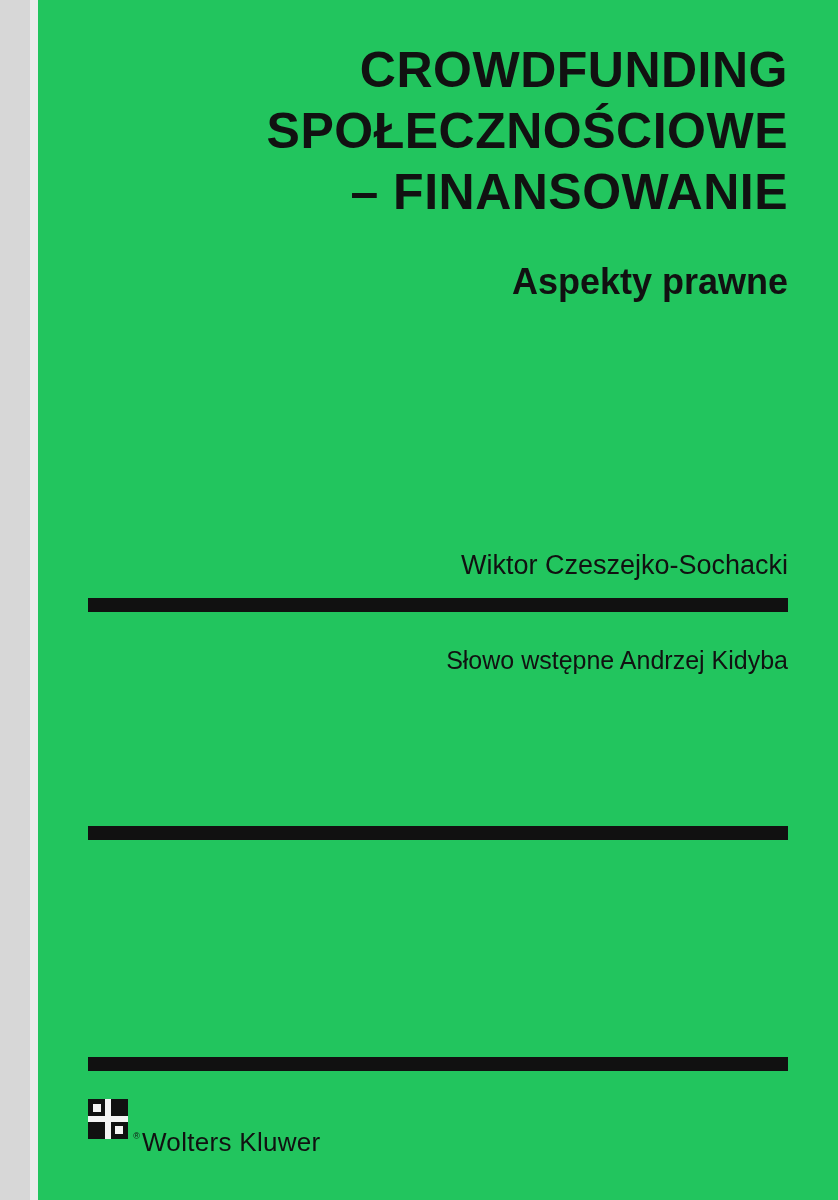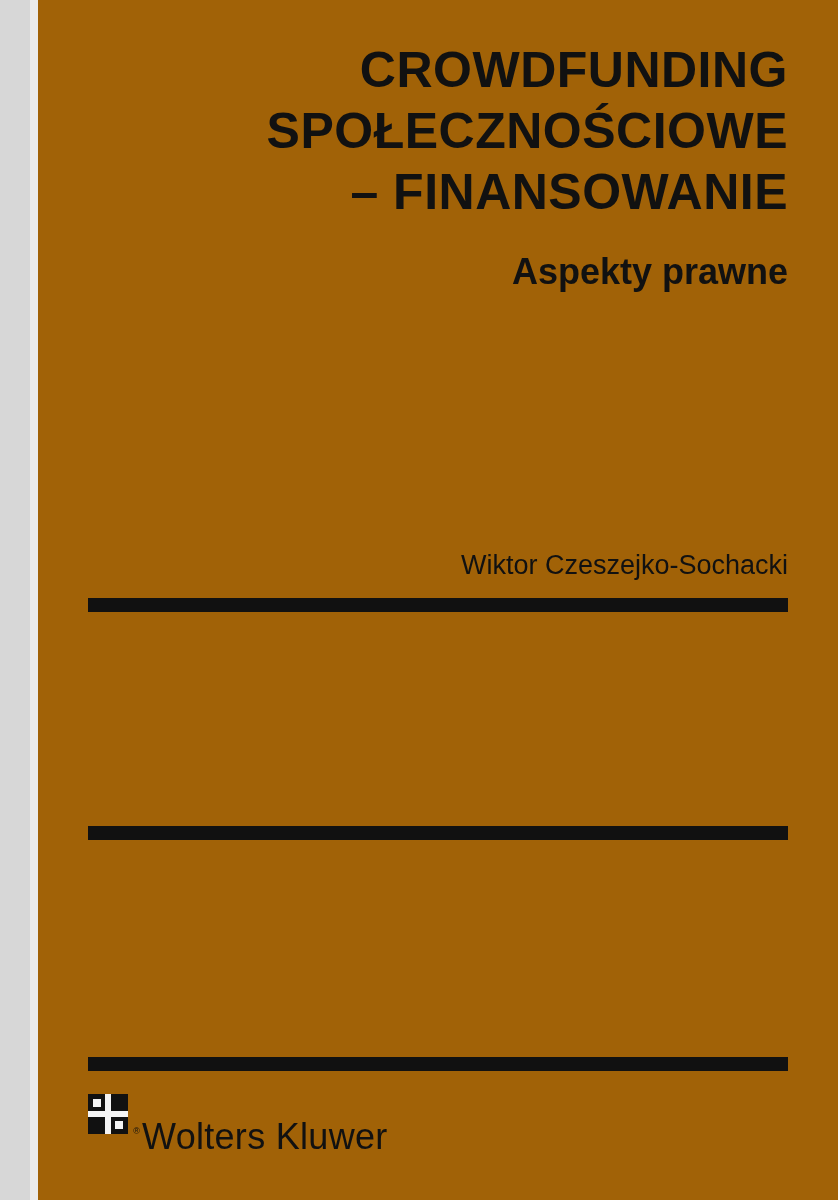--- a/index.html
+++ b/index.html
@@ -33,40 +33,40 @@
     width: 8px;
     height: 100%;
     background: #ebebeb;
   }
   .page {
     position: absolute;
     left: 38px;
     top: 0;
     right: 0;
     bottom: 0;
-    background: #a16207;
+    background: #22c55e;
     text-decoration: underline;
   }
   .title-block {
     position: absolute;
     left: 40px;
     right: 50px;
     top: 40px;
     text-align: right;
   }
   .title-line {
     font-size: 50px;
     font-weight: bold;
     letter-spacing: 0.5px;
     line-height: 1.22;
     color: #111111;
     text-transform: uppercase;
   }
   .subtitle {
-    margin-top: 28px;
+    margin-top: 38px;
     font-size: 36px;
     font-weight: bold;
     color: #111111;
   }
   .author-block {
     position: absolute;
     left: 56px;
     right: 50px;
     top: 548px;
     text-align: right;
@@ -140,21 +140,21 @@
     background: #f4f4f4;
   }
   .logo-reg {
     position: absolute;
     right: -12px;
     bottom: -2px;
     font-size: 9px;
     color: #111111;
   }
   .logo-text {
-    font-size: 36px;
+    font-size: 26px;
     color: #111111;
     letter-spacing: 0.3px;
     margin-top: 47px;
   }
 </style>
 </head>
 <body>
 
 <div class="cover">
 
@@ -169,20 +169,23 @@
       <div class="title-line">– FINANSOWANIE</div>
       <div class="subtitle">Aspekty prawne</div>
     </div>
 
     <div class="author-block">
       <div class="author">Wiktor Czeszejko-Sochacki</div>
     </div>
 
     <div class="rule rule-1"></div>
 
+    <div class="author-block" style="top: 632px;">
+      <div class="foreword">Słowo wstępne Andrzej Kidyba</div>
+    </div>
 
     <div class="rule rule-2"></div>
     <div class="rule rule-3"></div>
 
     <div class="logo-row">
       <div class="logo-mark">
         <div class="cut-v"></div>
         <div class="cut-h"></div>
         <div class="sq-a"></div>
         <div class="sq-b"></div>

